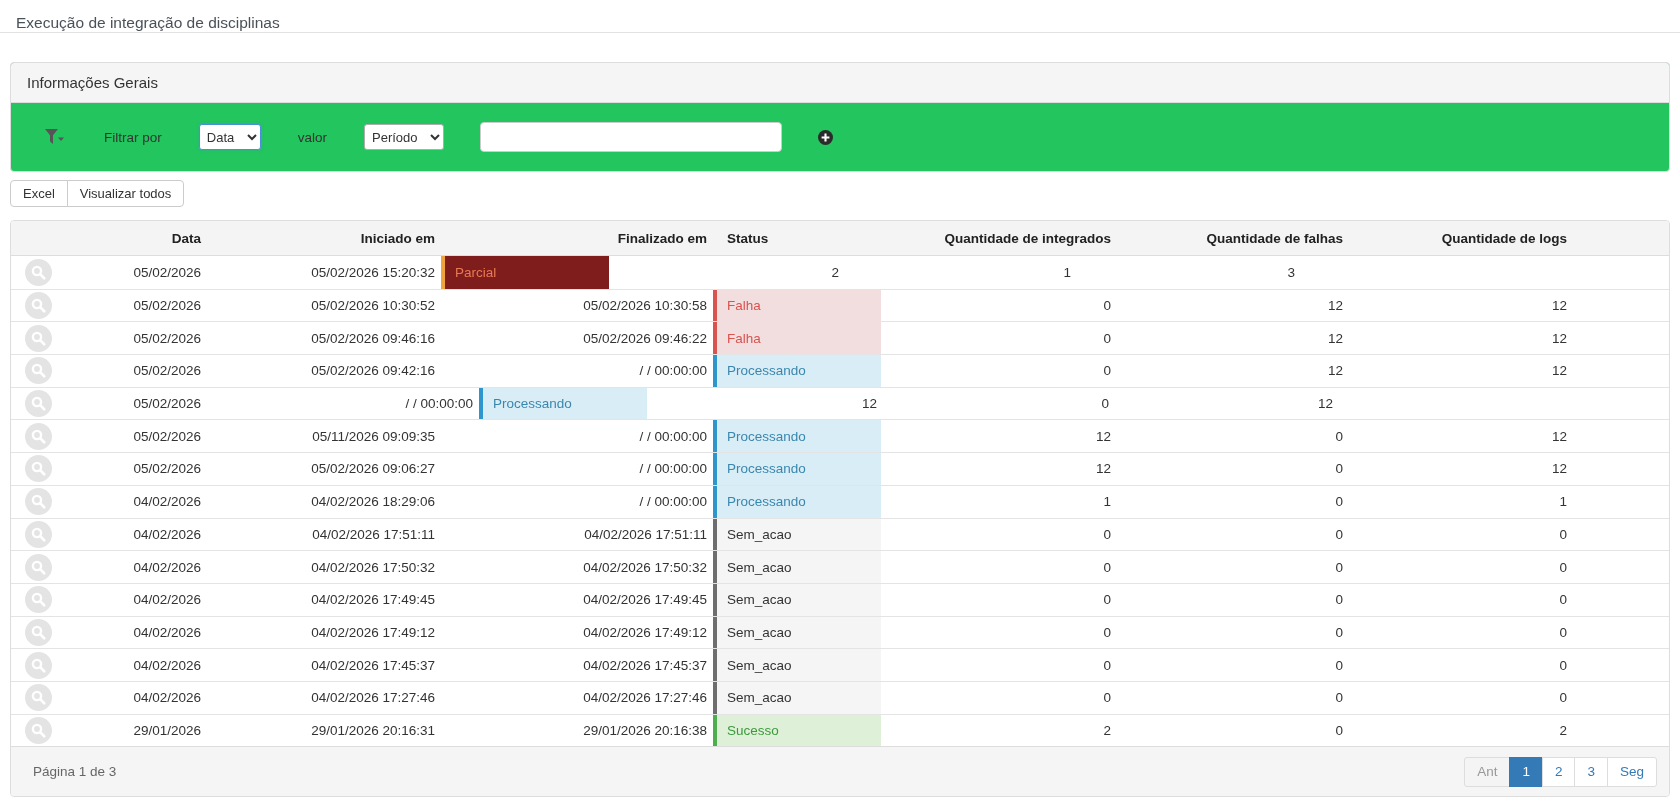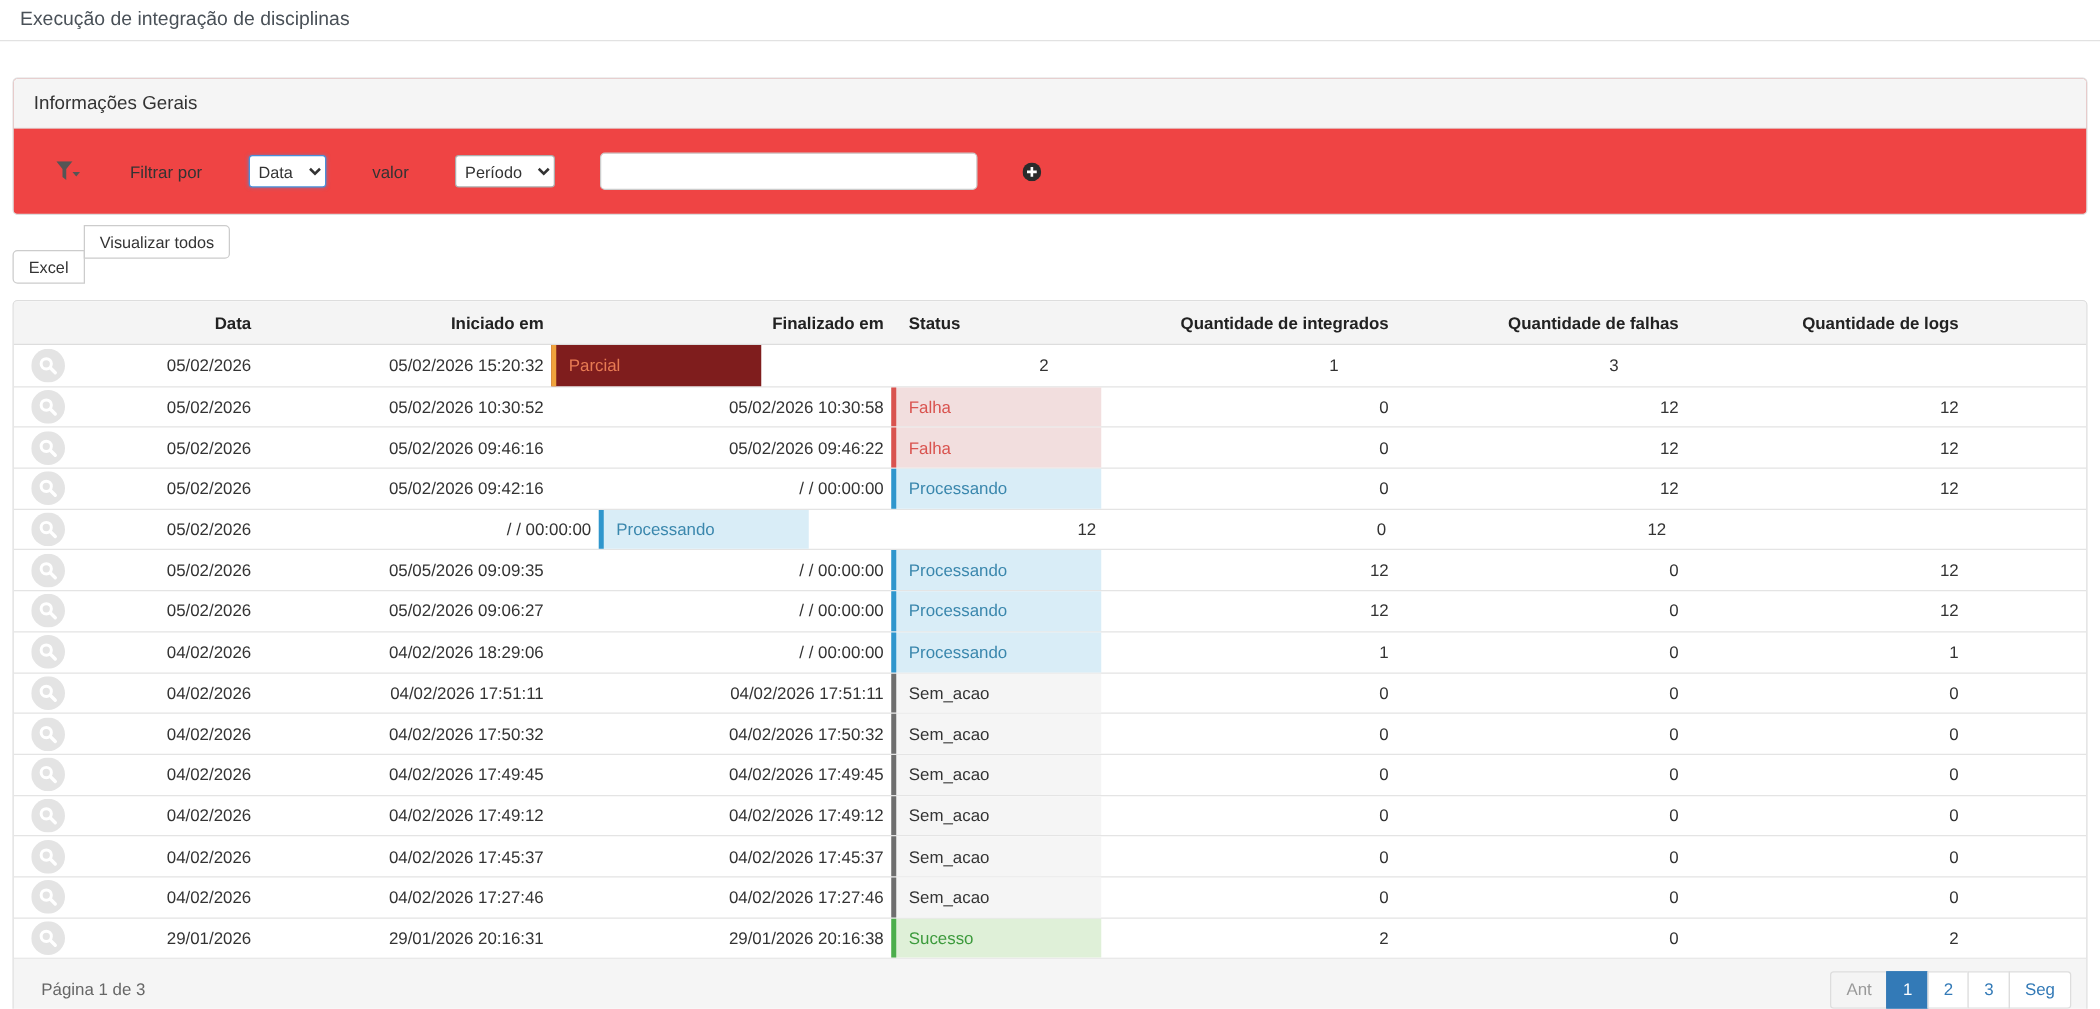--- a/index.html
+++ b/index.html
@@ -11,34 +11,34 @@
     width: 1680px;
     height: 807px;
     overflow: hidden;
   }
 
   
   .titlebar {
     height: 33px;
     border-bottom: 1px solid #e2e2e2;
     display: flex;
-    align-items: center;
+    align-items: flex-end;
     padding: 0 16px;
   }
   .titlebar .page-title {
     font-size: 15.5px;
     color: #4a5158;
   }
 
   
   .panel {
     margin: 29px 10px 0 10px;
     border: 1px solid #ddd;
     border-radius: 4px;
-    background: #ef4444;
+    background: #22c55e;
   }
   .panel-heading {
     background: #f5f5f5;
     border-bottom: 1px solid #ddd;
     border-radius: 3px 3px 0 0;
     padding: 11px 16px;
     font-size: 15px;
     color: #333;
   }
   .panel-body {
@@ -83,21 +83,21 @@
   .btn {
     height: 27px;
     padding: 4px 12px;
     background: #fff;
     border: 1px solid #ccc;
     color: #333;
     font-size: 13px;
     font-family: inherit;
     cursor: pointer;
   }
-  .btn:first-child { border-radius: 4px 0 0 4px; margin-top: 20px; }
+  .btn:first-child { border-radius: 4px 0 0 4px; }
   .btn + .btn { margin-left: -1px; border-radius: 0 4px 4px 0; }
 
   
   .table-panel {
     margin: 13px 10px 0 10px;
     border: 1px solid #ddd;
     border-radius: 4px;
     background: #fff;
     overflow: hidden;
   }
@@ -326,21 +326,21 @@
     <div class="cell col-icon">
       <button class="mag-btn">
         <svg width="27" height="27" viewBox="0 0 27 27">
           <circle cx="13.5" cy="13.5" r="13.5" fill="#e4e4e4"></circle>
           <circle cx="12" cy="12" r="4.1" fill="none" stroke="#fff" stroke-width="2.4"></circle>
           <line x1="15.4" y1="15.4" x2="19.2" y2="19.2" stroke="#fff" stroke-width="2.7" stroke-linecap="round"></line>
         </svg>
       </button>
     </div>
     <div class="cell col-data right">05/02/2026</div>
-    <div class="cell col-iniciado right">05/05/2026 09:09:35</div>
+    <div class="cell col-iniciado right">05/11/2026 09:09:35</div>
     <div class="cell col-finalizado right">/ / 00:00:00</div>
     <div class="cell col-status" style="background: rgb(217, 237, 247); border-left-color: rgb(47, 150, 205); color: rgb(58, 135, 173);">Processando</div>
     <div class="cell col-int right">12</div>
     <div class="cell col-falhas right">0</div>
     <div class="cell col-logs right">12</div>
     <div class="cell col-spacer"></div>
   </div>
 
   <div class="trow">
     <div class="cell col-icon">

